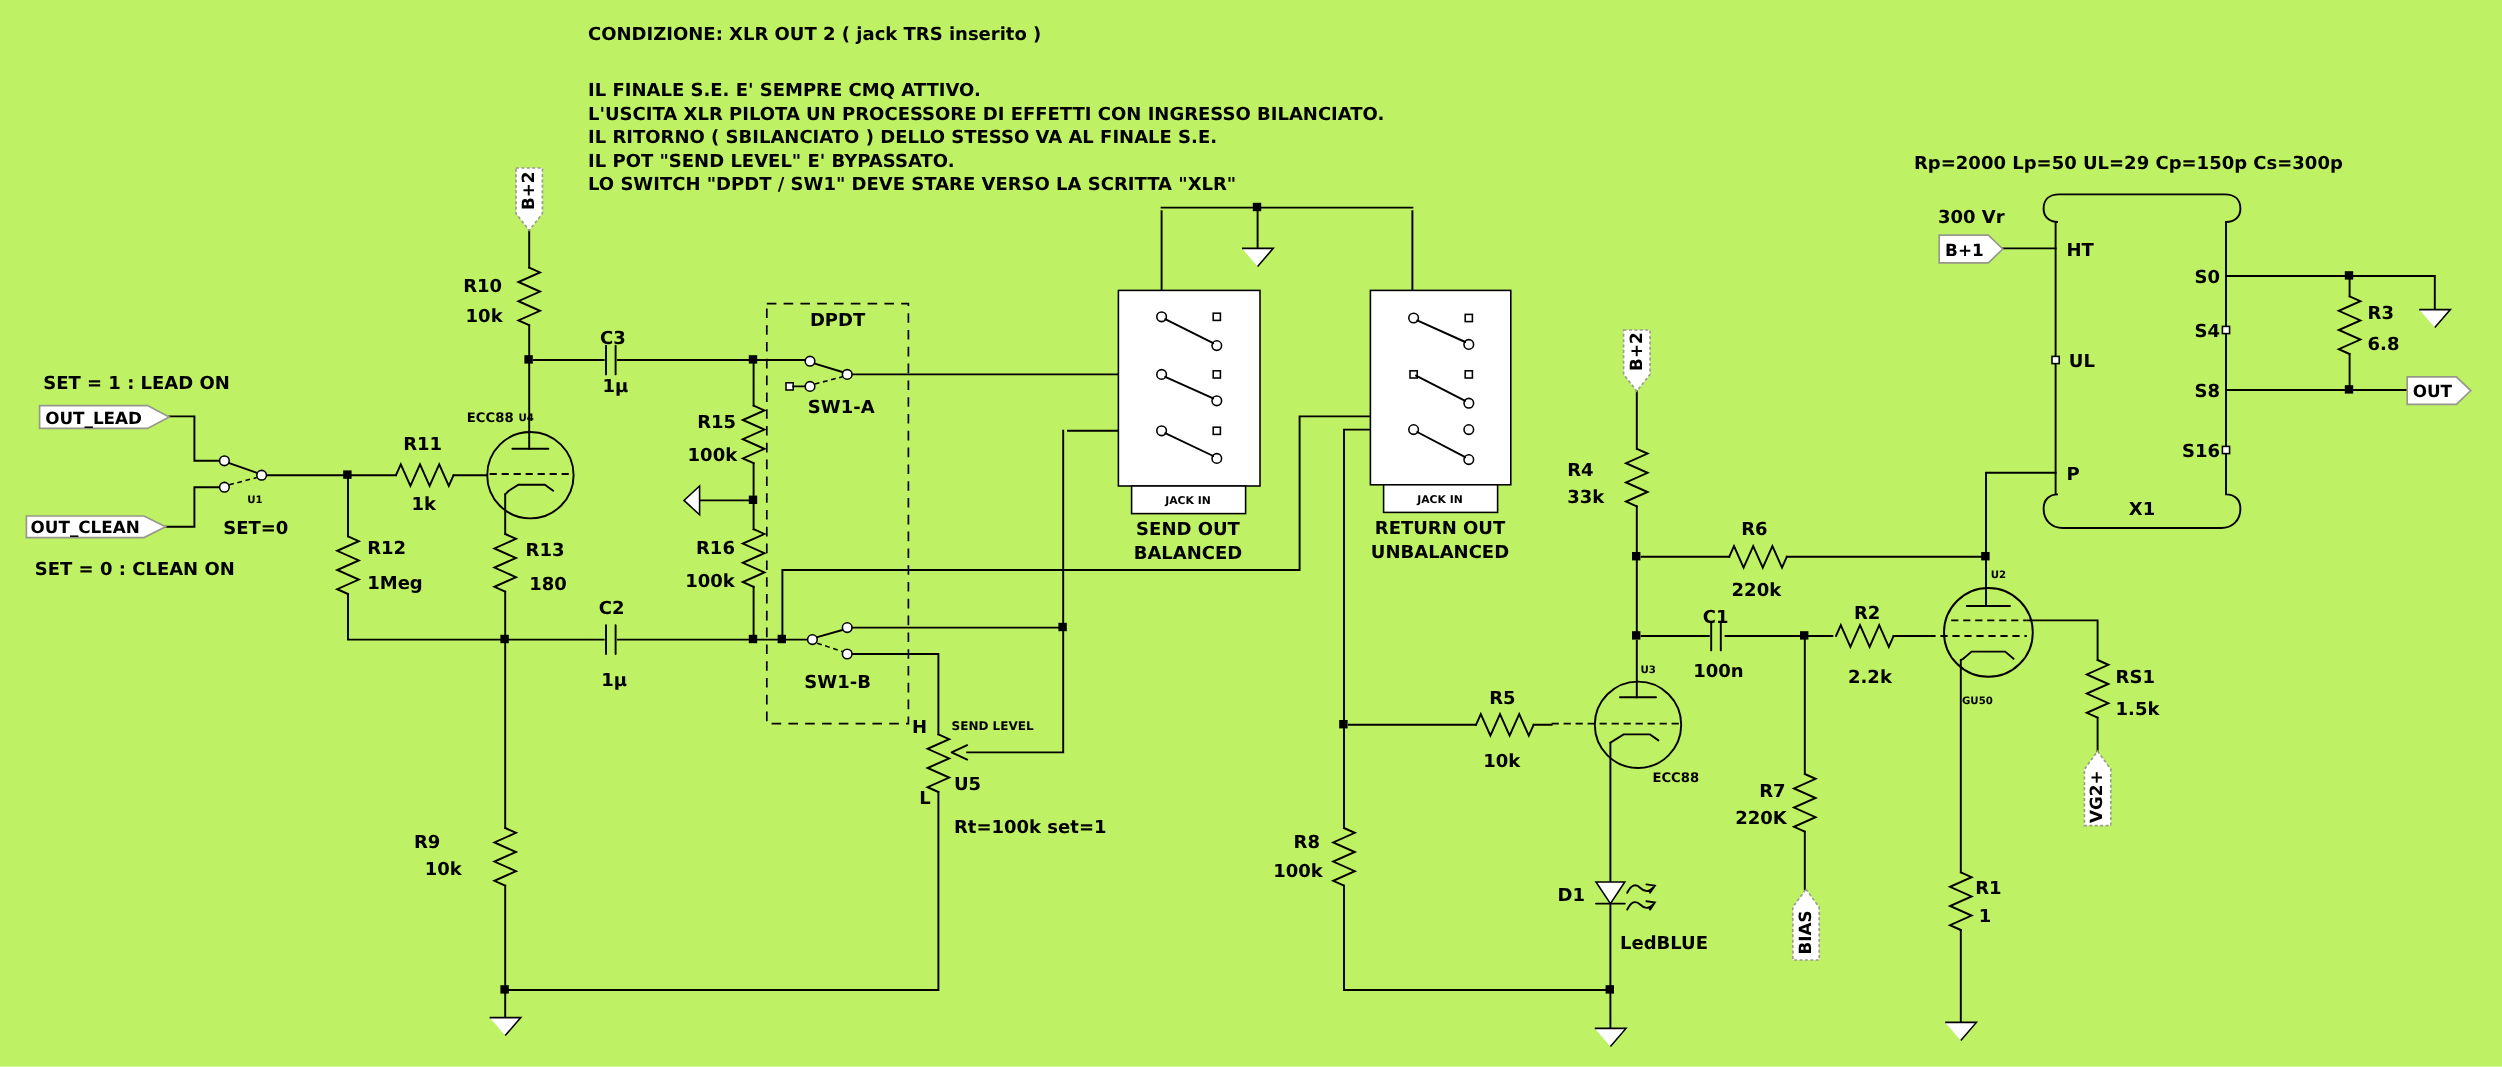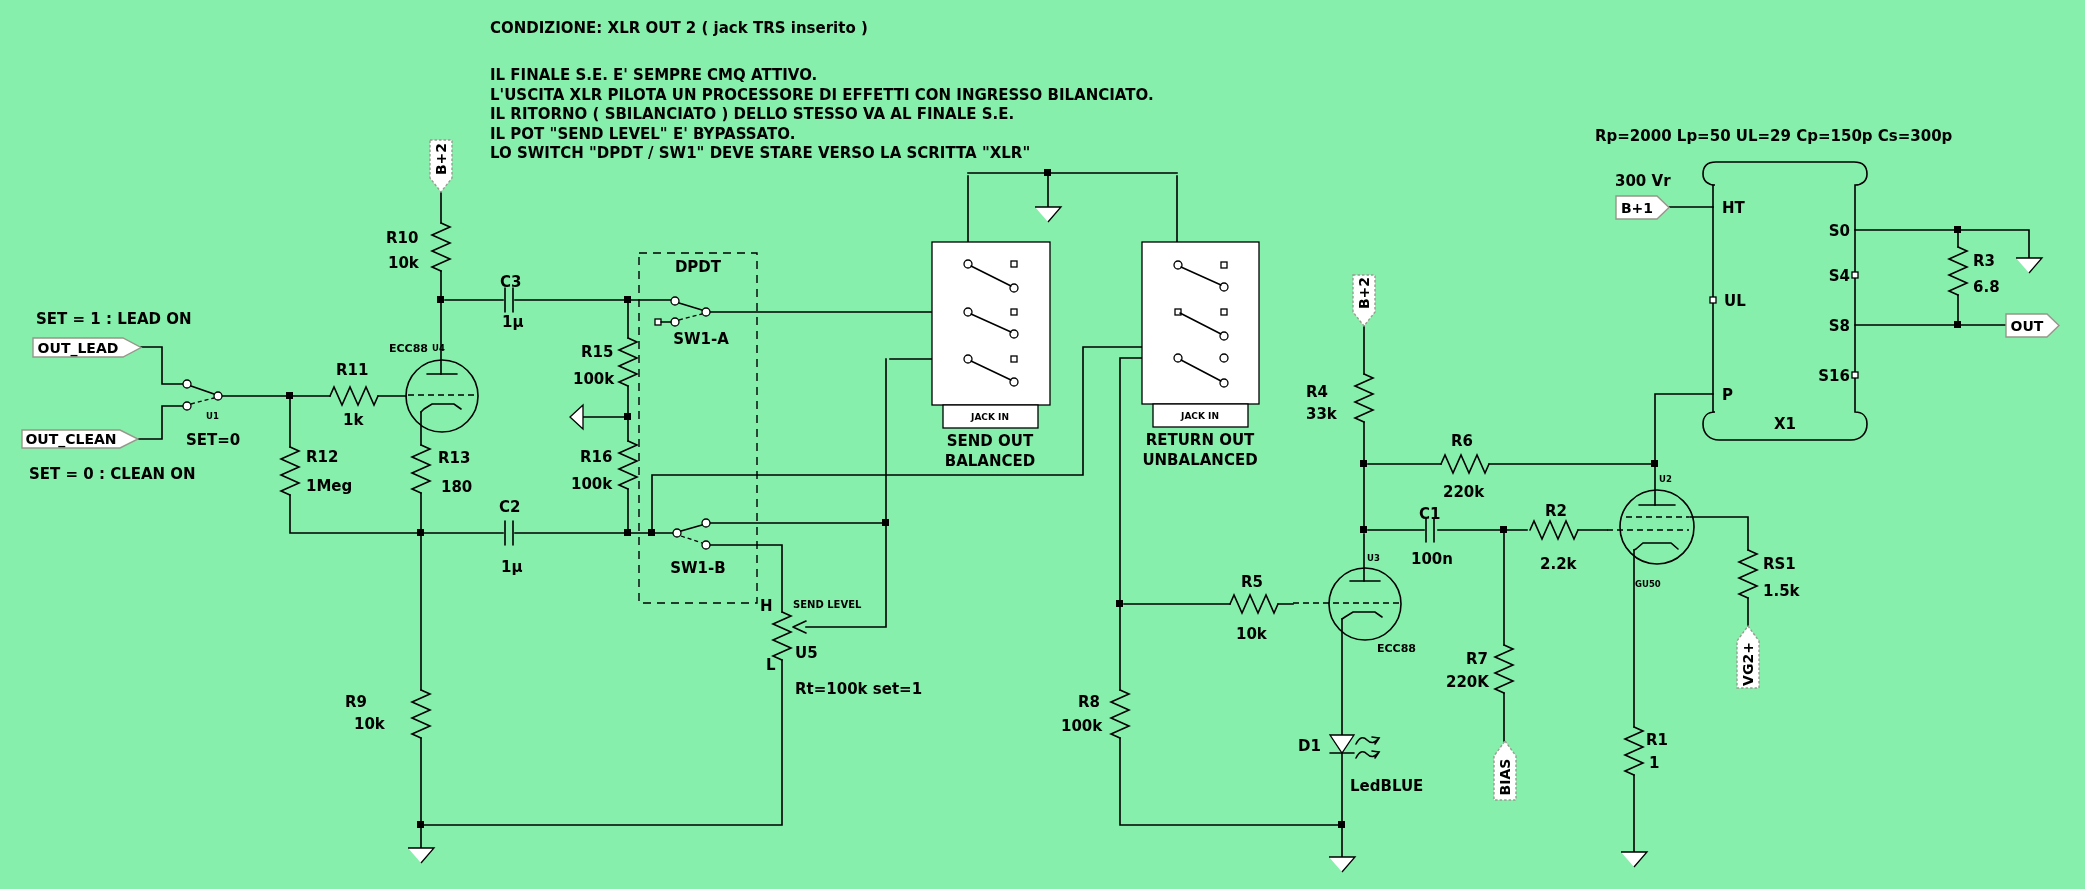--- a/index.html
+++ b/index.html
@@ -1,16 +1,16 @@
 <!DOCTYPE html>
 <html><head>
 <meta charset="utf-8">
 <style>
   html,body{margin:0;padding:0;background:#fff;}
-  .canvas{width:2085px;height:889px;position:relative;background:#86efac;}
+  .canvas{width:2085px;height:889px;position:relative;background:#bef264;}
   svg{display:block;}
   .wire{stroke:#000;stroke-width:1.6;fill:none;stroke-linecap:square;}
   .sym{stroke:#000;stroke-width:1.6;fill:none;stroke-linecap:round;}
   .symw{stroke:#000;stroke-width:1.3;fill:#fff;}
   .dashbox{stroke:#000;stroke-width:1.4;fill:none;stroke-dasharray:8 6;}
   .gdash{stroke:#000;stroke-width:1.5;fill:none;stroke-dasharray:6 4;}
   .swdash{stroke:#000;stroke-width:1.3;fill:none;stroke-dasharray:4 3;}
   .flag{stroke:#97978b;stroke-width:1.4;fill:#fff;}
   .flagd{stroke:#9b9b90;stroke-width:1.4;fill:#fff;stroke-dasharray:2.5 2;}
   .dot{fill:#000;stroke:none;}

